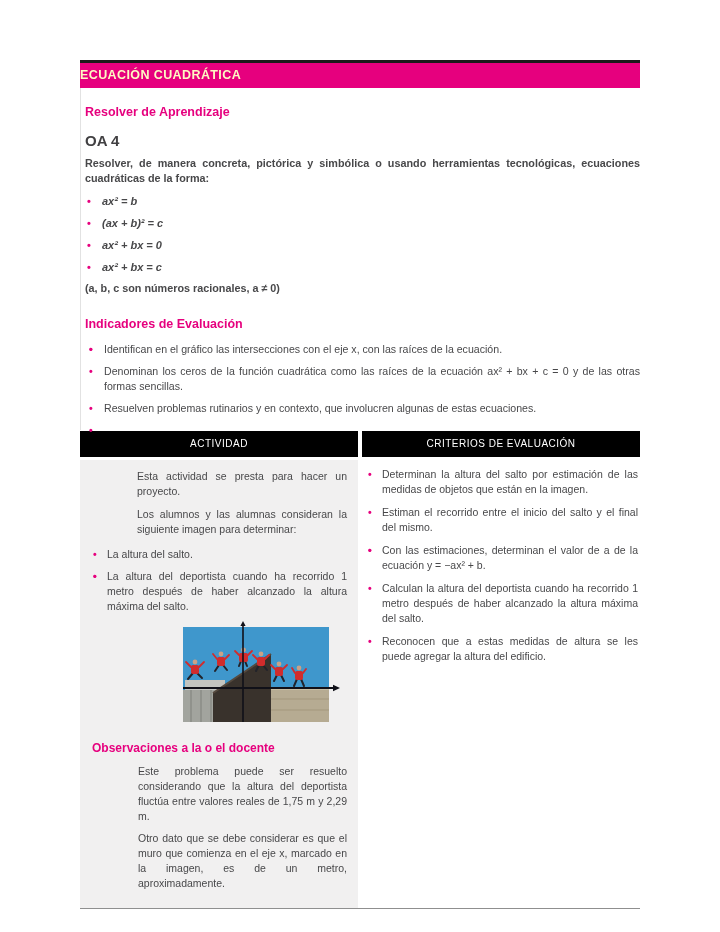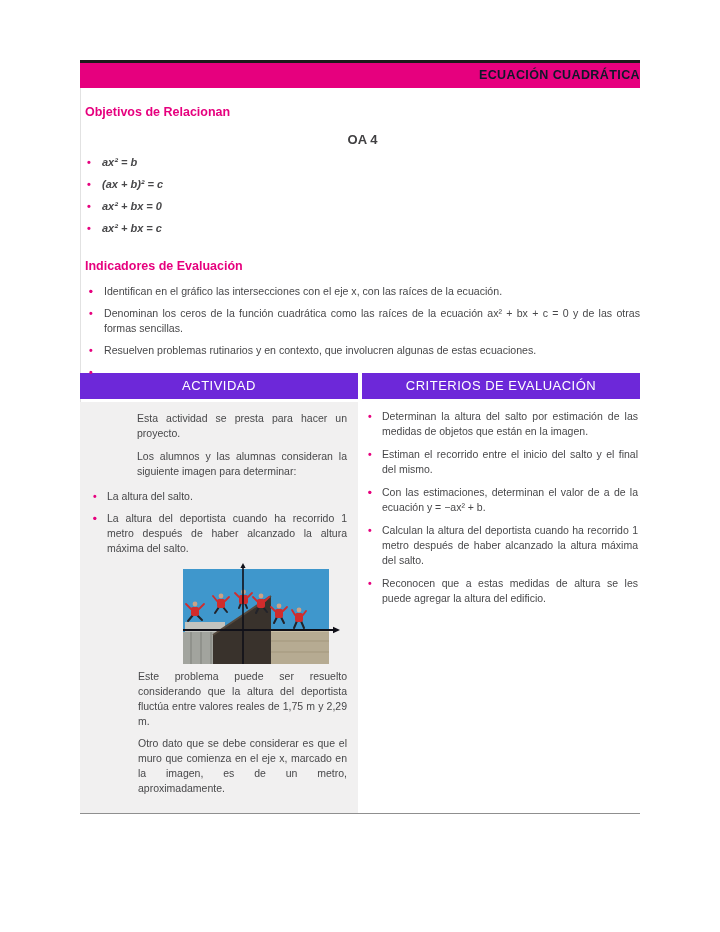--- a/index.html
+++ b/index.html
@@ -7,31 +7,31 @@
     width:720px;height:932px;position:relative;overflow:hidden;
     font-family:"Liberation Sans",sans-serif;color:#48484a;
     -webkit-font-smoothing:antialiased;
   }
   .content{position:absolute;left:80px;top:60px;width:560px;}
   .left-rule{position:absolute;left:80px;top:88px;width:1px;height:342px;background:#e2e2e2;}
 
   
   .titlebar{
     background:#e6007e;border-top:3px solid #1a1a1a;height:25px;line-height:25px;
-    text-align:right;color:#0f172a;font-weight:bold;font-size:12.5px;letter-spacing:.4px;
+    text-align:left;color:#fef9c3;font-weight:bold;font-size:12.5px;letter-spacing:.4px;
   }
 
   
   .accent-heading{
     color:#e6007e;font-size:12.5px;font-weight:bold;margin:0;padding:0;
   }
   .h-obj{margin:17px 0 0 5px;}
   .h-ind{margin:23px 0 0 5px;}
 
-  .oa-code{font-weight:bold;font-size:13px;color:#414042;margin:13px 0 0 5px;text-align:center;}
+  .oa-code{font-weight:bold;font-size:15px;color:#414042;margin:13px 0 0 5px;}
   .intro{font-weight:bold;font-size:10.8px;line-height:15px;margin:7px 0 0 5px;text-align:justify;}
   .note{font-weight:bold;font-size:10.8px;margin:5px 0 0 5px;}
 
   
   ul{list-style:none;margin:0;padding:0;}
   ul.eq-list{margin:8px 0 0 7px;}
   ul.eq-list li{
     font-size:11px;font-weight:bold;font-style:italic;line-height:15px;margin-bottom:7px;
     padding-left:15px;position:relative;
   }
@@ -43,21 +43,21 @@
     font-size:10.6px;line-height:15px;margin-bottom:7px;padding-left:15px;position:relative;
     text-align:justify;
   }
 
   
   .eval-table{
     display:grid;grid-template-columns:278px 4px 278px;grid-template-rows:26px 3px auto;
     margin-top:15px;border-bottom:1px solid #8f8f8f;
   }
   .th{
-    background:#6d28d9;color:#ffffff;font-size:13px;letter-spacing:.5px;
+    background:#000000;color:#ffffff;font-size:10px;letter-spacing:.5px;
     text-align:center;line-height:26px;font-weight:normal;
   }
   .th-left{grid-column:1;grid-row:1;}
   .th-right{grid-column:3;grid-row:1;}
   .cell-left{
     grid-column:1;grid-row:3;background:#f1f0f0;padding:9px 11px 10px 11px;
   }
   .cell-right{
     grid-column:3;grid-row:3;background:#ffffff;padding:7px 2px 0 6px;
   }
@@ -79,32 +79,34 @@
 <body>
 
 <div class="left-rule"></div>
 
 <div class="content">
 
   <div class="titlebar">
     <span>ECUACIÓN CUADRÁTICA</span>
   </div>
 
-  <h2 class="accent-heading h-obj">Objetivos de Relacionan</h2>
+  <h2 class="accent-heading h-obj">Resolver de Aprendizaje</h2>
 
   <p class="oa-code">OA 4</p>
 
+  <p class="intro">Resolver, de manera concreta, pictórica y simbólica o usando herramientas tecnológicas, ecuaciones cuadráticas de la forma:</p>
 
   <ul class="eq-list">
     <li><span class="blt">•</span><span>ax² = b</span></li>
     <li><span class="blt">•</span><span>(ax + b)² = c</span></li>
     <li><span class="blt">•</span><span>ax² + bx = 0</span></li>
     <li><span class="blt">•</span><span>ax² + bx = c</span></li>
   </ul>
 
+  <p class="note">(a, b, c son números racionales, a ≠ 0)</p>
 
   <h2 class="accent-heading h-ind">Indicadores de Evaluación</h2>
 
   <ul class="ind-list">
     <li><span class="blt">•</span></li>
     <li><span class="blt">•</span><span>Identifican en el gráfico las intersecciones con el eje x, con las raíces de la ecuación.</span></li>
     <li><span class="blt">•</span><span>Denominan los ceros de la función cuadrática como las raíces de la ecuación ax² + bx + c = 0 y de las otras formas sencillas.</span></li>
     <li><span class="blt">•</span><span>Resuelven problemas rutinarios y en contexto, que involucren algunas de estas ecuaciones.</span></li>
     <li><span class="blt">•</span></li>
   </ul>
@@ -193,20 +195,21 @@
             <circle cx="116" cy="47" r="2.4"></circle>
           </g>
 
           <line x1="60" y1="2" x2="60" y2="101" stroke="#101018" stroke-width="1.6"></line>
           <polygon points="60,0 57.4,5 62.6,5" fill="#101018"></polygon>
           <line x1="0" y1="67" x2="152" y2="67" stroke="#101018" stroke-width="1.8"></line>
           <polygon points="157,67 150,63.8 150,70.2" fill="#101018"></polygon>
         </svg>
       </div>
 
+      <h3 class="accent-heading h-obs">Observaciones a la o el docente</h3>
       <p class="obs-p">Este problema puede ser resuelto considerando que la altura del deportista fluctúa entre valores reales de 1,75 m y 2,29 m.</p>
       <p class="obs-p">Otro dato que se debe considerar es que el muro que comienza en el eje x, marcado en la imagen, es de un metro, aproximadamente.</p>
     </div>
 
     <div class="cell-right">
       <ul class="crit-list">
         <li><span class="blt">•</span><span>Determinan la altura del salto por estimación de las medidas de objetos que están en la imagen.</span></li>
         <li><span class="blt">•</span><span>Estiman el recorrido entre el inicio del salto y el final del mismo.</span></li>
         <li><span class="blt">•</span></li>
         <li><span class="blt">•</span><span>Con las estimaciones, determinan el valor de a de la ecuación y = −ax² + b.</span></li>

